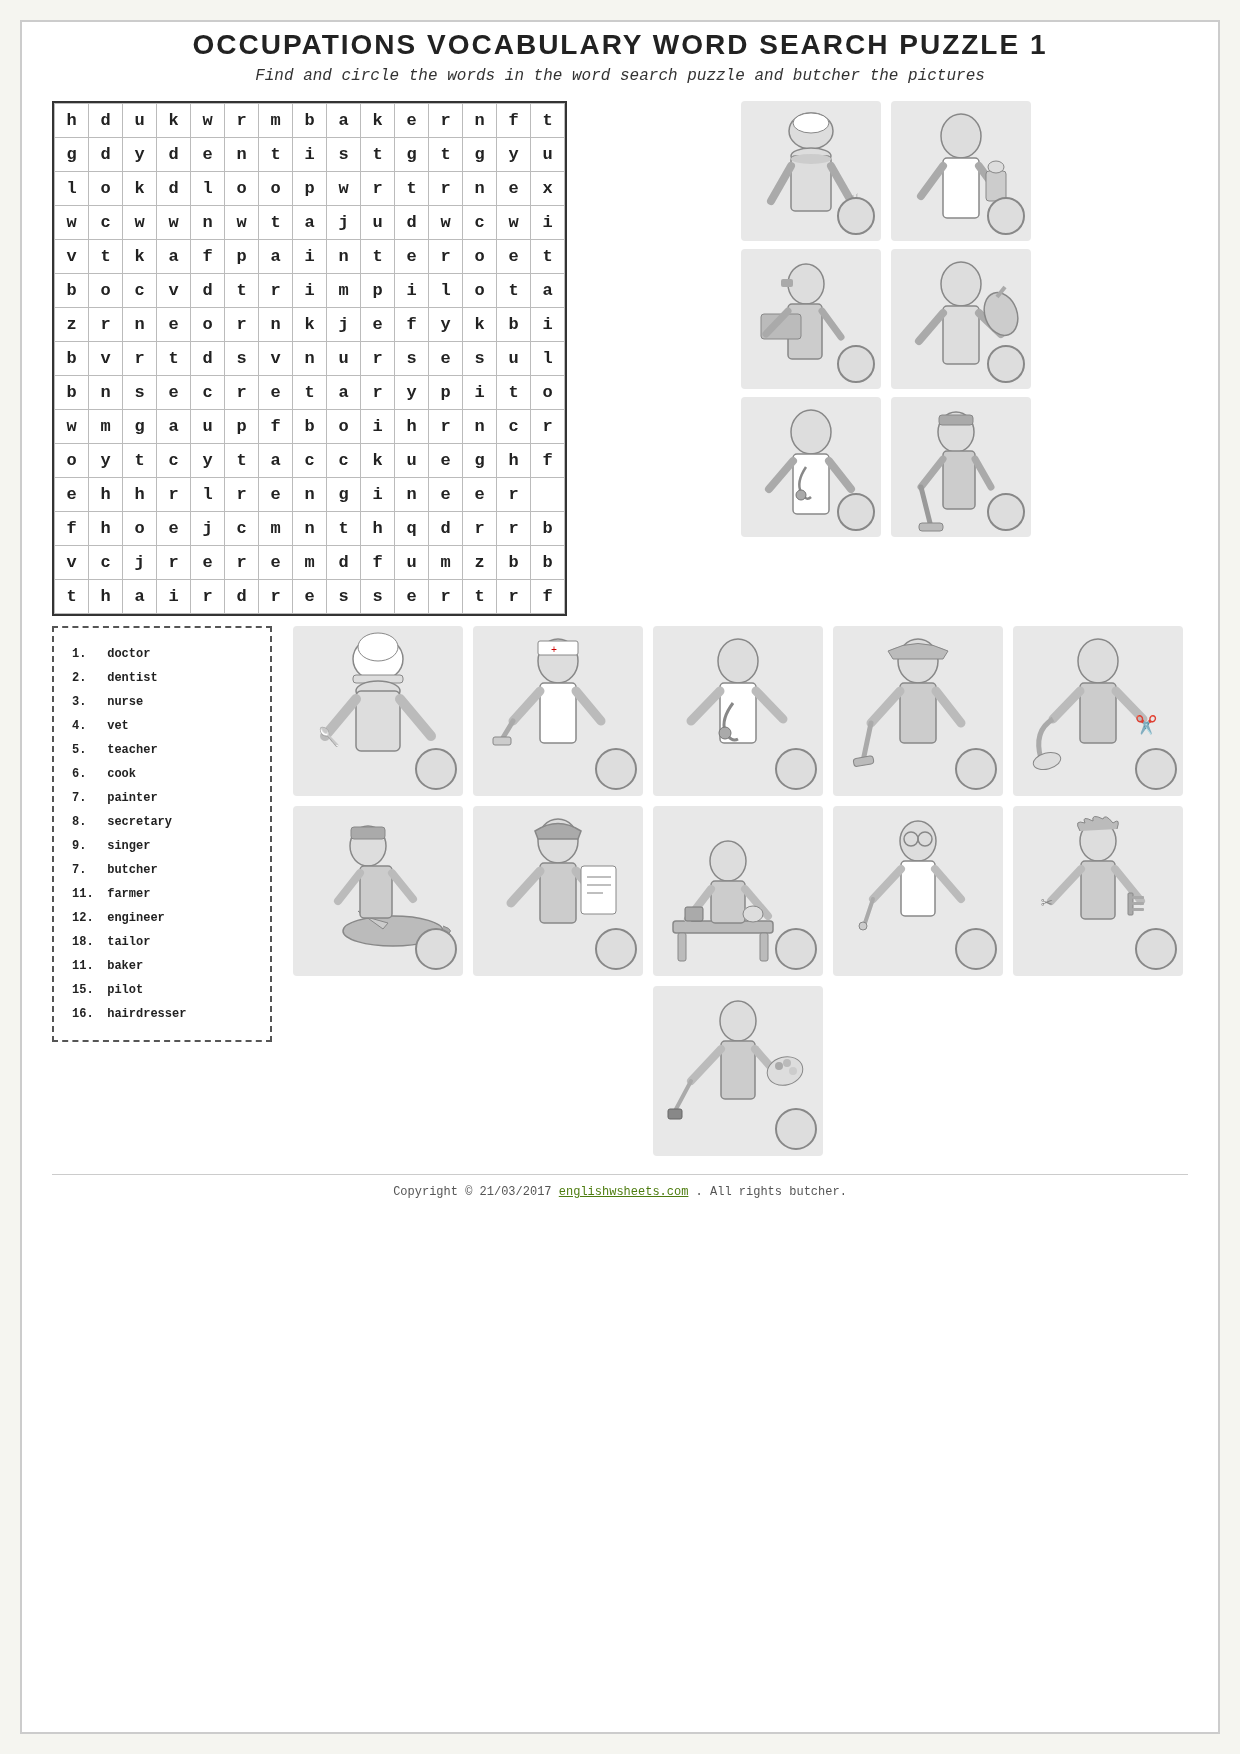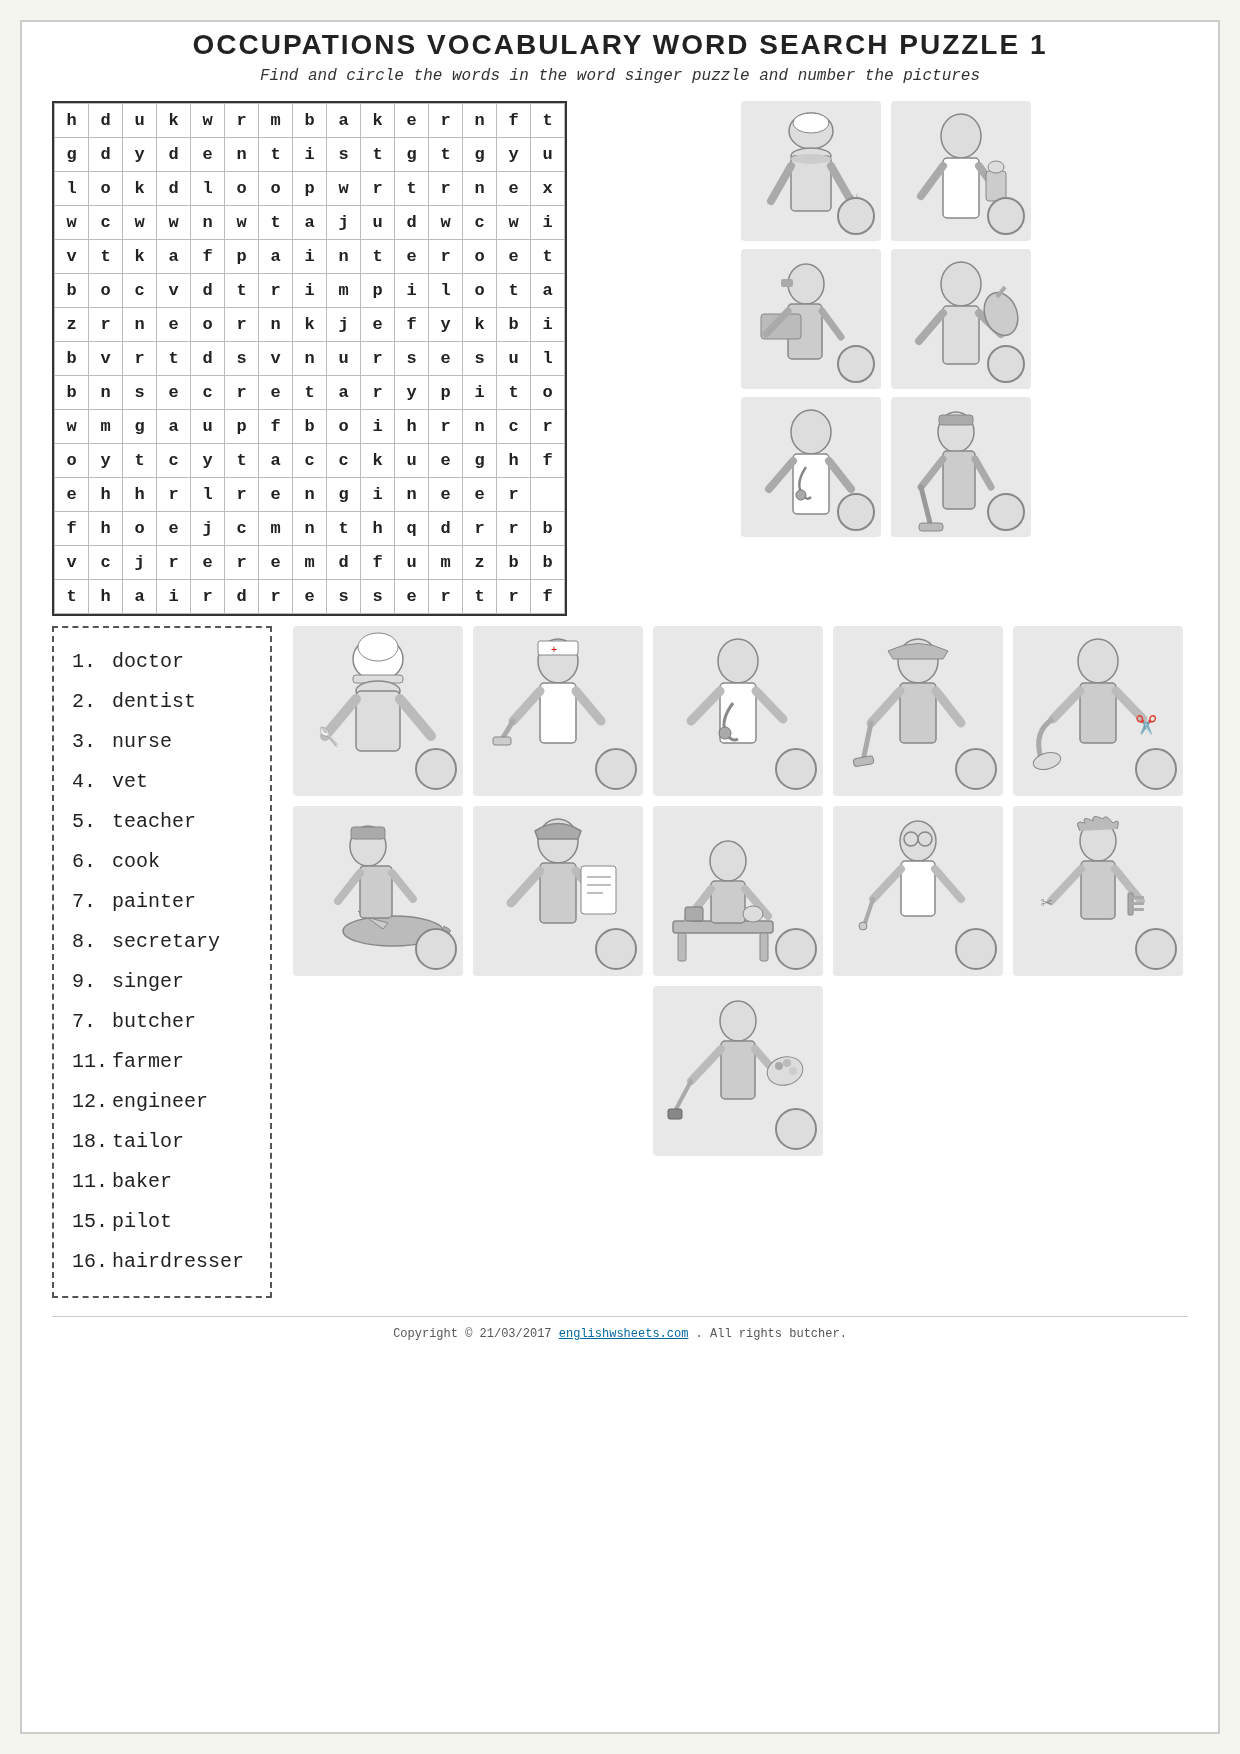--- a/index.html
+++ b/index.html
@@ -102,22 +102,22 @@
       font-size: 16px;
       line-height: 2;
       color: #222;
       align-self: flex-start;
     }
     .word-list ol {
       list-style: none;
       padding: 0;
     }
     .word-list ol li {
-      font-size: 20px;
-      font-weight: normal;
+      font-size: 12px;
+      font-weight: bold;
     }
     .word-list ol li span.num {
       display: inline-block;
       width: 28px;
     }
     .illustrations-bottom {
       flex: 1;
       display: flex;
       flex-wrap: wrap;
       gap: 10px;
@@ -146,29 +146,29 @@
       right: 6px;
     }
     .footer {
       text-align: center;
       font-size: 12px;
       color: #555;
       margin-top: 18px;
       padding-top: 10px;
       border-top: 1px solid #ccc;
     }
-    .footer a { color: #0369a1; }
+    .footer a { color: #4d7c0f; }
   </style>
 </head>
 <body>
 
 <div class="page">
 
   <div class="title">OCCUPATIONS VOCABULARY WORD SEARCH PUZZLE 1</div>
-  <div class="subtitle">Find and circle the words in the word singer puzzle and number the pictures</div>
+  <div class="subtitle">Find and circle the words in the word search puzzle and butcher the pictures</div>
 
   <div class="top-section">
 
     <div class="puzzle-grid">
       <table class="puzzle-table">
         <tbody id="puzzle-body">
             <tr>
               <td>h</td>
               <td>d</td>
               <td>u</td>

